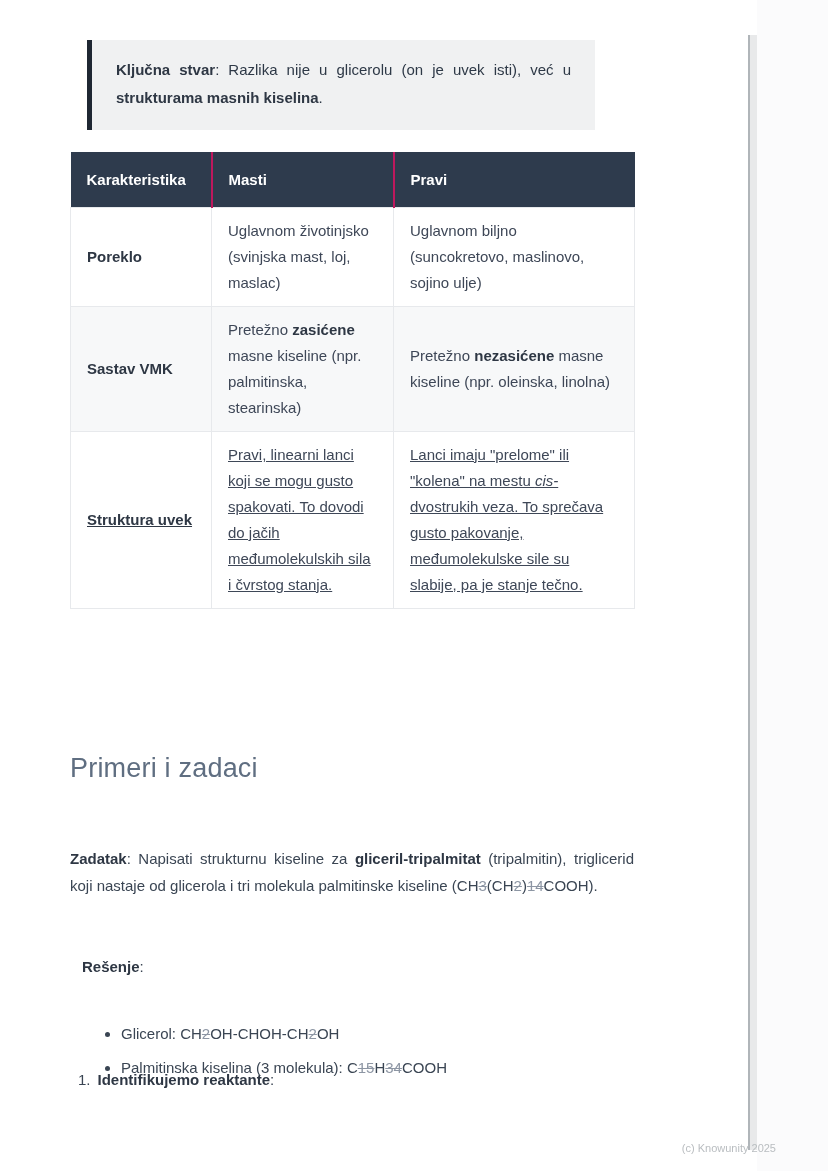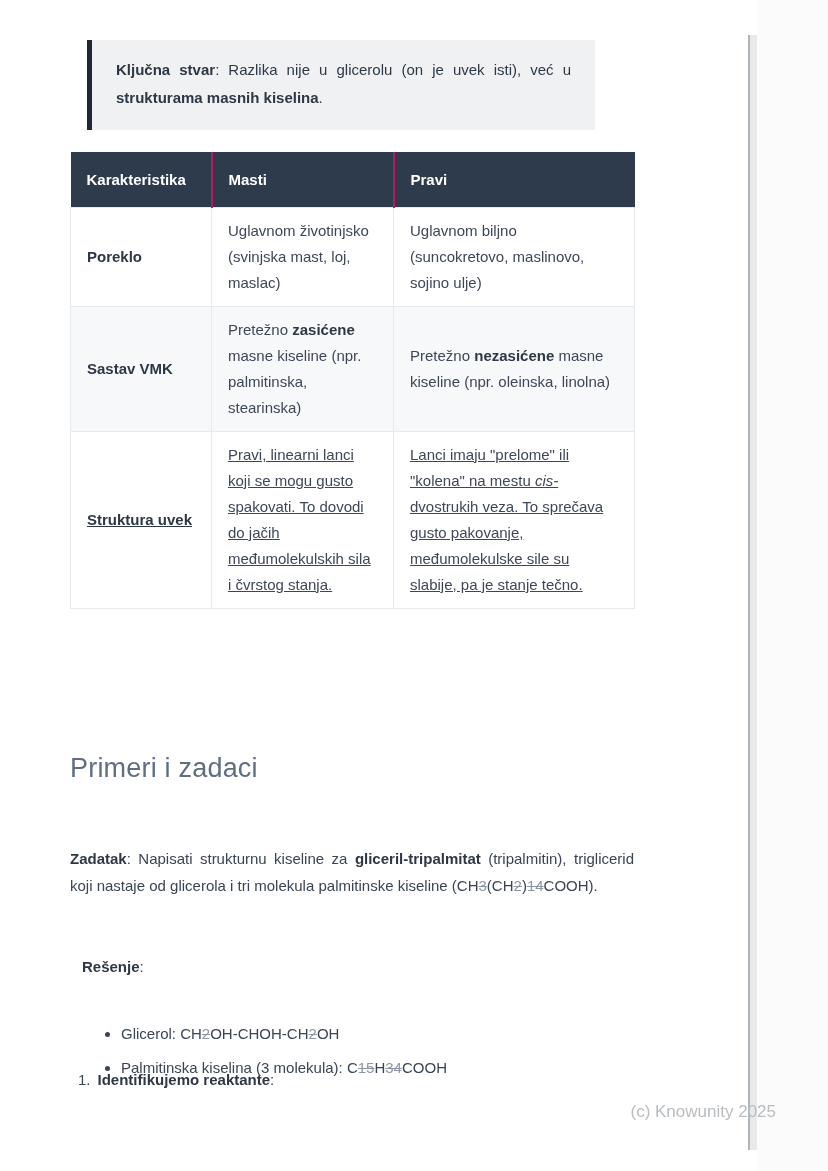--- a/index.html
+++ b/index.html
@@ -62,21 +62,21 @@
     font-size:15px; line-height:27px; text-align:justify; color:#3a4553;
   }
   p.solution-label { position:absolute; top:941px; left:70px; margin:12px; font-size:15px; line-height:27px; color:#3a4553; }
   .oitem { position:absolute; top:1038px; left:78px; font-size:15px; line-height:20px; color:#3a4553;margin-top:32px; }
   .onum { margin-right:7px; }
   ul.blist { position:absolute; top:1024px; left:103px; margin:0; padding:0 0 0 18px; font-size:15px; color:#3a4553; }
   ul.blist li { line-height:20px; margin:0 0 14px 0; }
 
   
   .footer {
-    position:absolute; top:1102px; right:52px; font-size:17px; color:#b9bdc0; z-index:2;
+    position:absolute; top:1142px; right:52px; font-size:11px; color:#b9bdc0; z-index:2;
   }
 </style>
 </head>
 <body>
 
 <div class="page">
 
   <div class="right-gutter"></div>
   <div class="scrollbar"></div>
 

